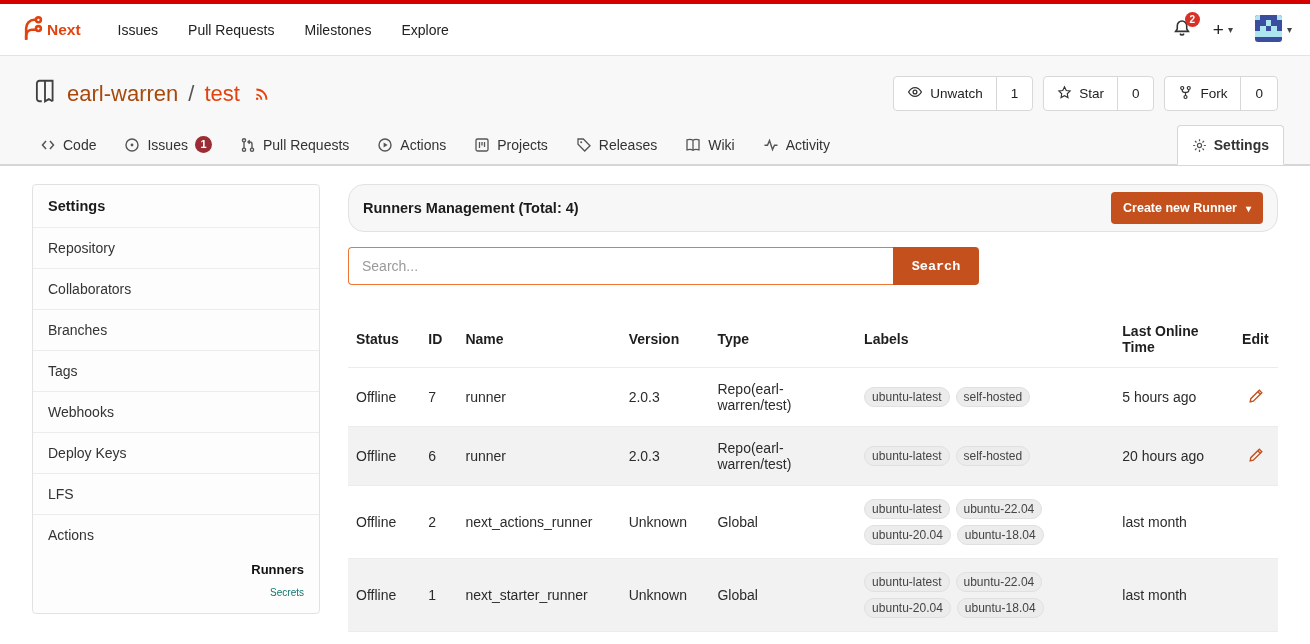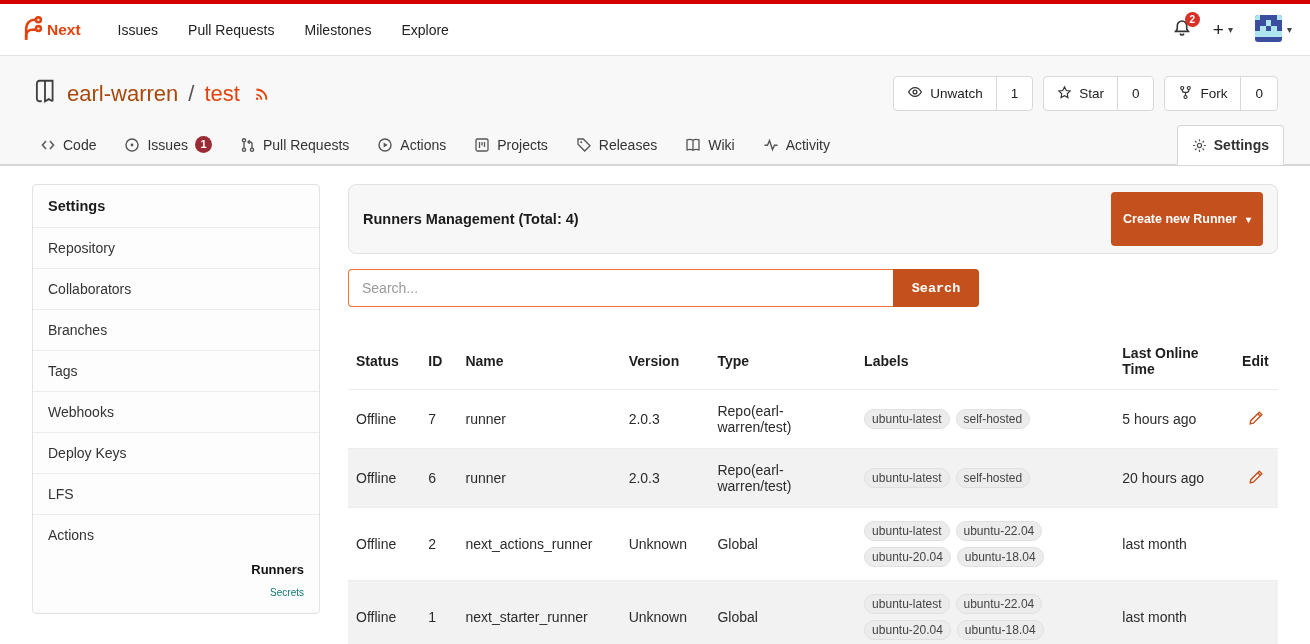--- a/index.html
+++ b/index.html
@@ -100,28 +100,28 @@
   }
   .side-sub { padding: 2px 0 10px 0; text-align: right; }
   .side-sub-item { padding: 5px 15px 5px 31px; font-size: 13px; color: #444; cursor: pointer; }
   .side-sub-item.active { font-weight: bold; color: #111; }
   .side-sub-item.muted { color: #0f766e; font-size: 10px; }
 
   .content { flex: 1; min-width: 0; }
 
   .panel-header {
     display: flex; align-items: center; justify-content: space-between;
-    background: #f7f7f7; border: 1px solid #e2e2e2; border-radius: 8px;
+    background: #f7f7f7; border: 1px solid #e2e2e2; border-radius: 16px;
     padding: 7px 14px; min-height: 44px;
   }
   .panel-title { font-weight: bold; font-size: 14.5px; color: #1b1b1b; }
   .create-btn {
     display: flex; align-items: center; gap: 9px;
     background: #c4511d; color: #fff; border: none; border-radius: 4px;
-    padding: 20px 12px; font-size: 12.5px; font-weight: 600;
+    padding: 9px 12px; font-size: 12.5px; font-weight: 600;
     font-family: "Liberation Sans", sans-serif; cursor: pointer;
   }
   .create-btn .caret { color: #fff; }
 
   .search-row { display: flex; margin: 15px 0 26px 0; }
   .search-input {
     width: 545px; height: 38px; padding: 0 13px;
     border: 1.5px solid #ee7733; border-right: none;
     border-radius: 4px 0 0 4px; font-size: 14px; color: #333;
     font-family: "Liberation Sans", sans-serif; outline: none; background: #fff;

